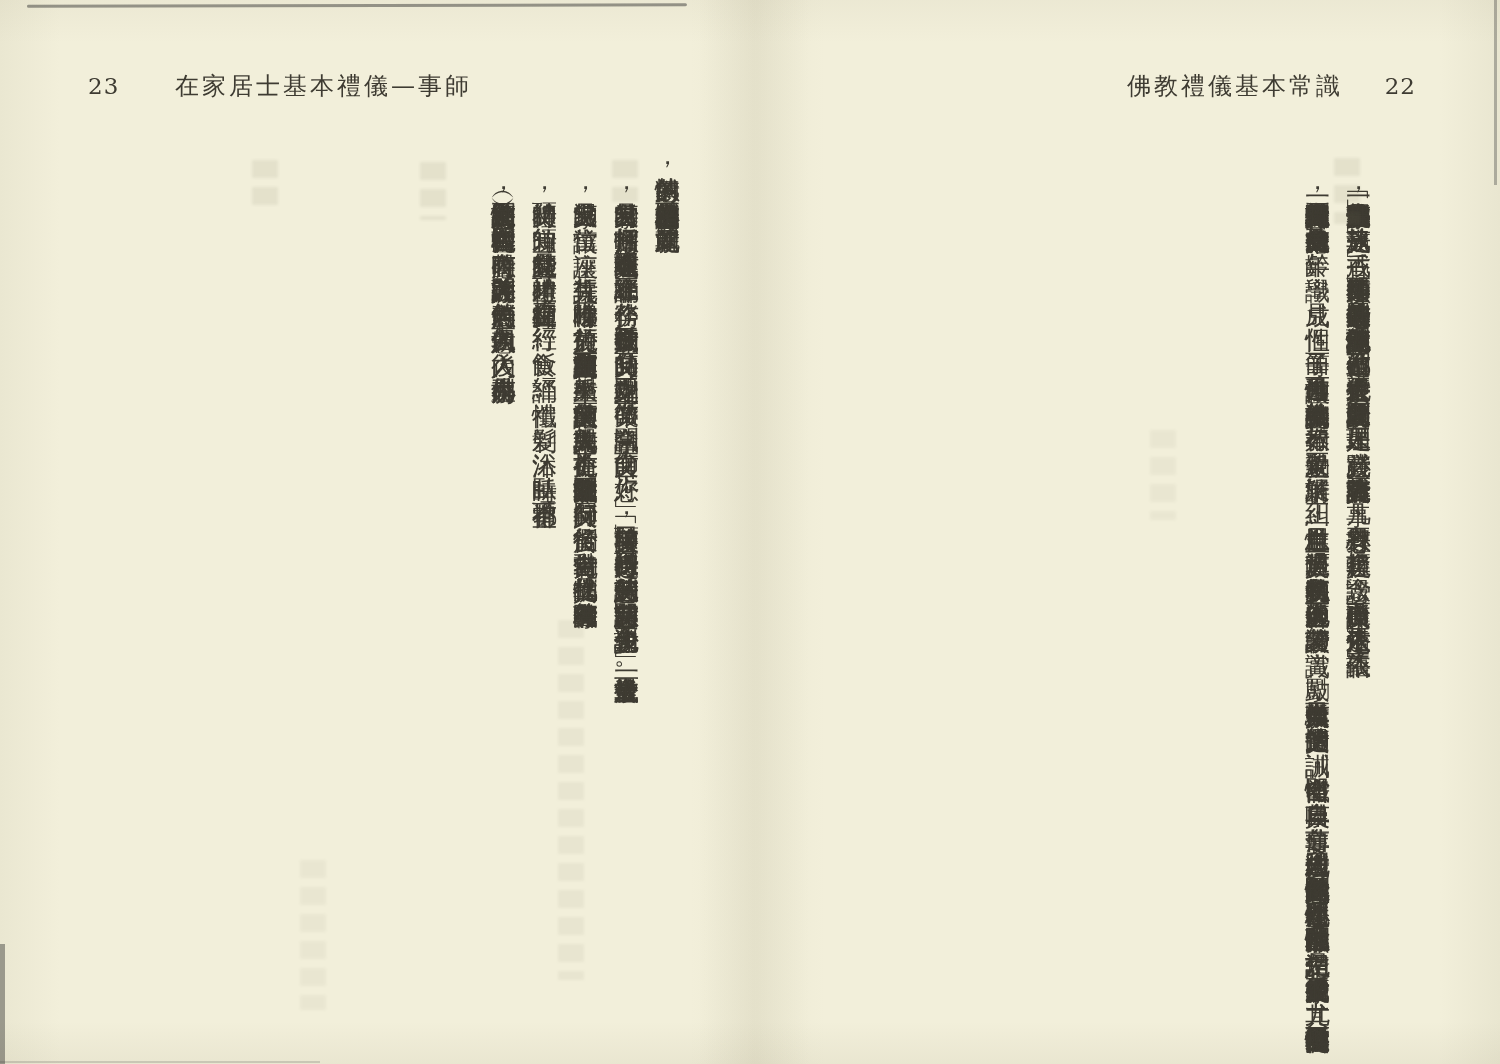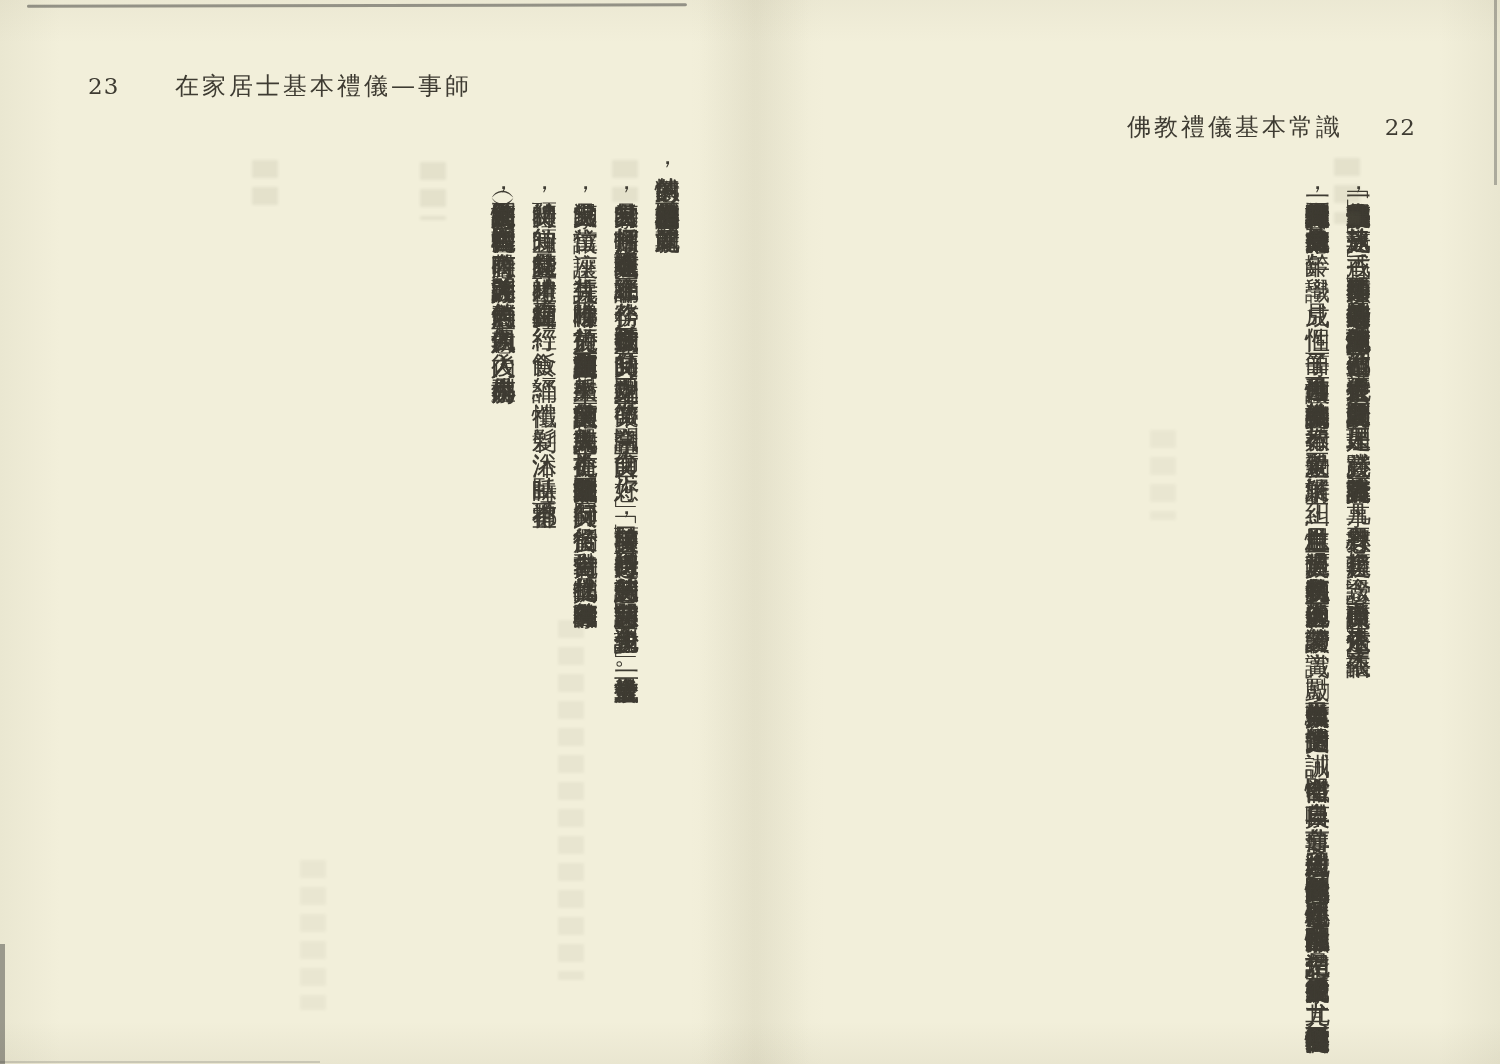--- a/index.html
+++ b/index.html
@@ -31,21 +31,21 @@
   }
   .running-head .num {
     font-size: 23px;
     letter-spacing: 1px;
   }
   .running-head .title {
     letter-spacing: 3px;
   }
   .running-head.left { left: 88px; }
   .running-head.left .title { margin-left: 48px; }
-  .running-head.right { right: 84px; margin-top: 41px; }
+  .running-head.right { right: 84px; }
   .running-head.right .num { margin-left: 34px; }
   
   .page-text {
     position: absolute; top: 158px;
     height: 852px; width: 576px;
     writing-mode: vertical-rl;
     text-orientation: mixed;
     font-size: 25px;
     line-height: 41px;
     color: #3e3b32;

